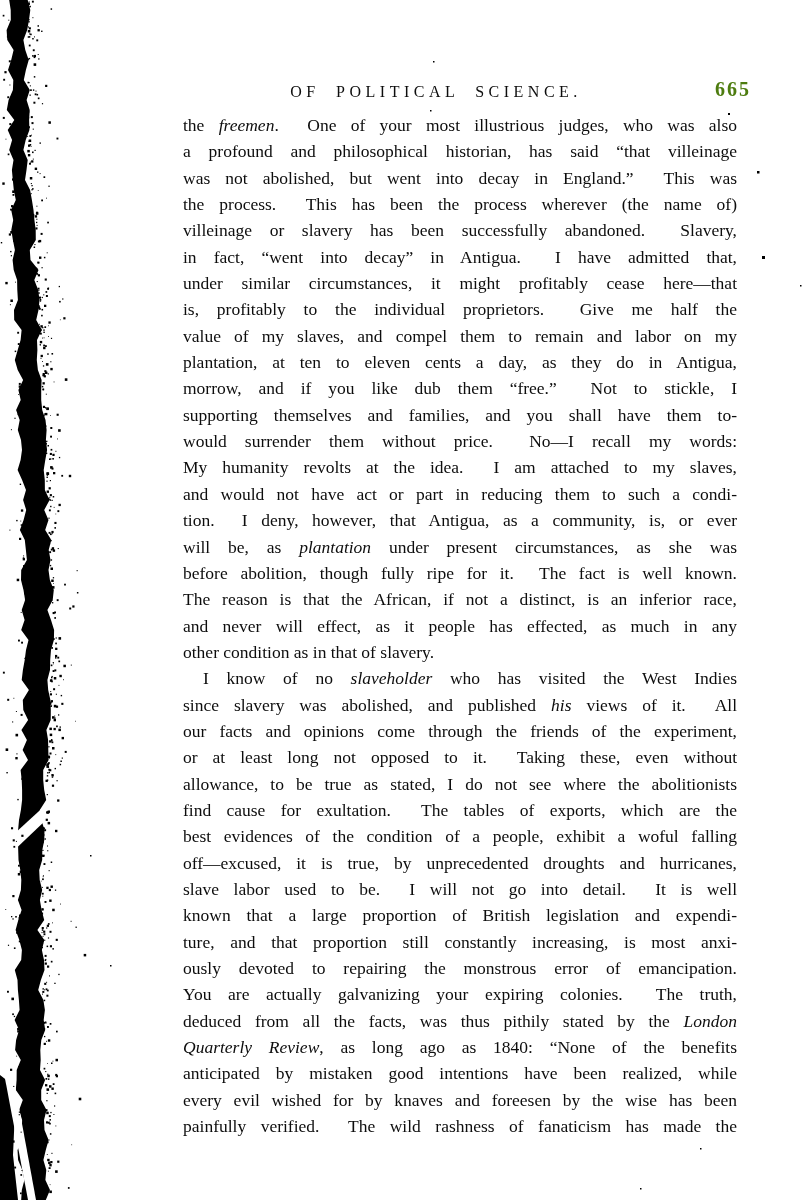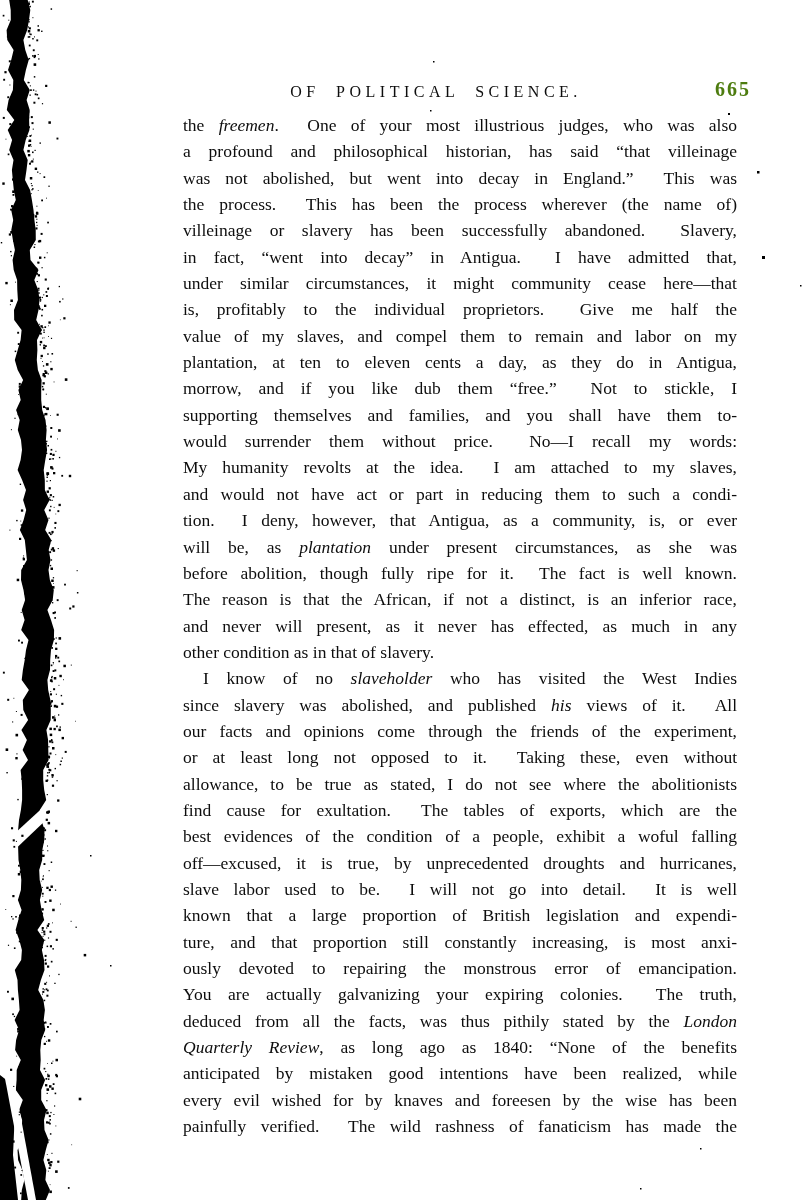--- a/index.html
+++ b/index.html
@@ -701,34 +701,34 @@
 
   <div class="pagenum">665</div>
 
   <div class="body-block" id="page-body-lines" style="color: rgb(13, 13, 13);">
       <div class="line">the <i>freemen</i>.  One of your most illustrious judges, who was also</div>
       <div class="line">a profound and philosophical historian, has said “that villeinage</div>
       <div class="line">was not abolished, but went into decay in England.”  This was</div>
       <div class="line">the process.  This has been the process wherever (the name of)</div>
       <div class="line">villeinage or slavery has been successfully abandoned.  Slavery,</div>
       <div class="line">in fact, “went into decay” in Antigua.  I have admitted that,</div>
-      <div class="line">under similar circumstances, it might community cease here—that</div>
+      <div class="line">under similar circumstances, it might profitably cease here—that</div>
       <div class="line">is, profitably to the individual proprietors.  Give me half the</div>
       <div class="line">value of my slaves, and compel them to remain and labor on my</div>
       <div class="line">plantation, at ten to eleven cents a day, as they do in Antigua,</div>
       <div class="line">morrow, and if you like dub them “free.”  Not to stickle, I</div>
       <div class="line">supporting themselves and families, and you shall have them to-</div>
       <div class="line">would surrender them without price.  No—I recall my words:</div>
       <div class="line">My humanity revolts at the idea.  I am attached to my slaves,</div>
       <div class="line">and would not have act or part in reducing them to such a condi-</div>
       <div class="line">tion.  I deny, however, that Antigua, as a community, is, or ever</div>
       <div class="line">will be, as <i>plantation</i> under present circumstances, as she was</div>
       <div class="line">before abolition, though fully ripe for it.  The fact is well known.</div>
       <div class="line">The reason is that the African, if not a distinct, is an inferior race,</div>
-      <div class="line">and never will present, as it never has effected, as much in any</div>
+      <div class="line">and never will effect, as it people has effected, as much in any</div>
       <div class="line noj">other condition as in that of slavery.</div>
       <div class="line ind">I know of no <i>slaveholder</i> who has visited the West Indies</div>
       <div class="line">since slavery was abolished, and published <i>his</i> views of it.  All</div>
       <div class="line">our facts and opinions come through the friends of the experiment,</div>
       <div class="line">or at least long not opposed to it.  Taking these, even without</div>
       <div class="line">allowance, to be true as stated, I do not see where the abolitionists</div>
       <div class="line">find cause for exultation.  The tables of exports, which are the</div>
       <div class="line">best evidences of the condition of a people, exhibit a woful falling</div>
       <div class="line">off—excused, it is true, by unprecedented droughts and hurricanes,</div>
       <div class="line">slave labor used to be.  I will not go into detail.  It is well</div>

